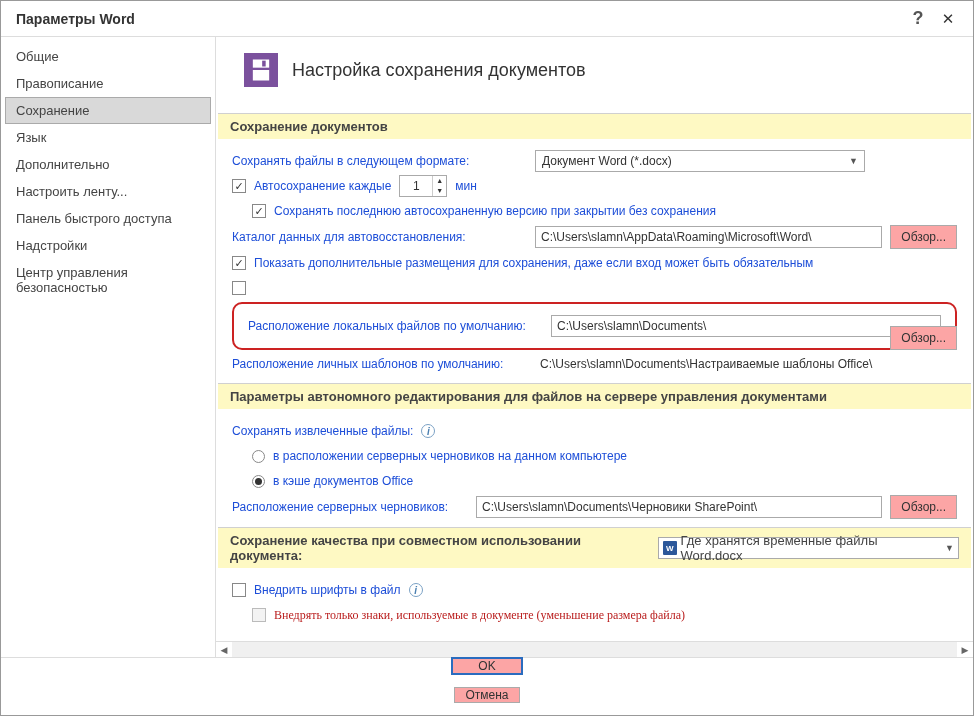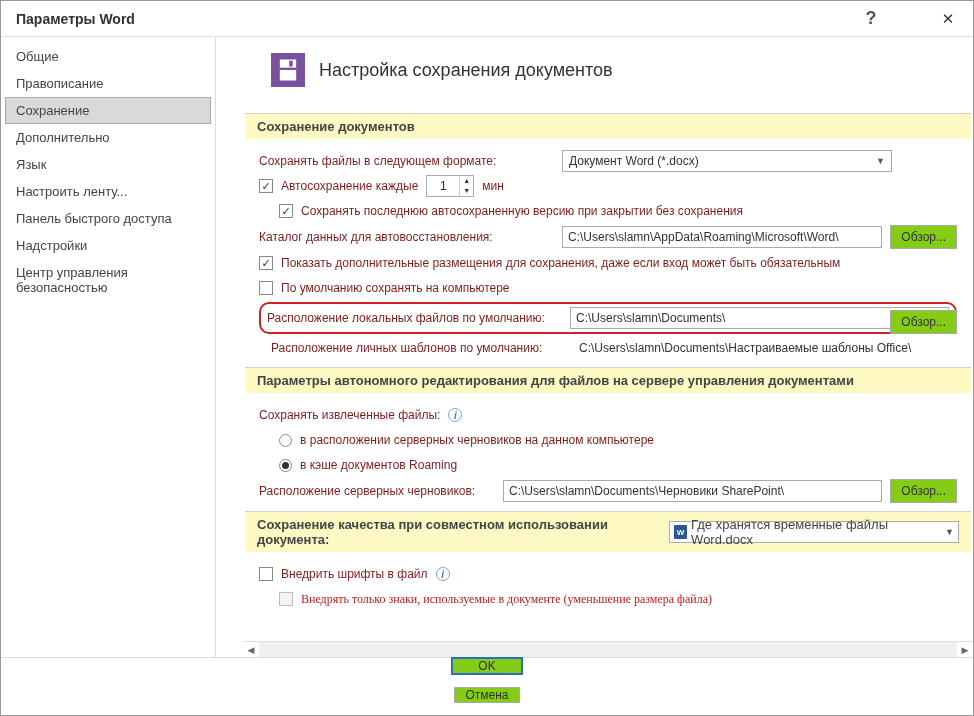--- a/index.html
+++ b/index.html
@@ -1,46 +1,46 @@
 <!DOCTYPE html>
 <html><head>
 <meta charset="utf-8">
 <style>
   * { box-sizing: border-box; margin: 0; padding: 0; }
   body { font-family: "Segoe UI", Tahoma, sans-serif; font-size: 12px; background: #fff; color: #333; }
   .window { width: 974px; height: 716px; border: 1px solid #999; position: relative; box-shadow: 0 2px 6px rgba(0,0,0,0.2); }
-  .titlebar { height: 36px; display: flex; align-items: center; padding: 0 10px; border-bottom: 1px solid #ddd; gap: 47px; }
+  .titlebar { height: 36px; display: flex; align-items: center; padding: 0 10px; border-bottom: 1px solid #ddd; }
   .titlebar .title { flex: 1; font-size: 14px; font-weight: 600; color: #333; padding-left: 5px; }
   .titlebar .help { width: 30px; text-align: center; font-size: 18px; font-weight: bold; color: #555; cursor: pointer; }
   .titlebar .close { width: 30px; text-align: center; font-size: 15px; color: #333; cursor: pointer; }
-  .body { display: flex; height: 620px; gap: 27px; }
+  .body { display: flex; height: 620px; }
   .sidebar { width: 215px; border-right: 1px solid #ddd; padding: 6px 0 0 0; }
   .sidebar .item { padding: 6px 15px; cursor: pointer; font-size: 13px; color: #444; }
   .sidebar .item.selected { background: #d9d9d9; border: 1px solid #aaa; margin: 0 4px; padding: 5px 10px; }
   .main { flex: 1; overflow: hidden; position: relative; }
   .scroll { height: 605px; overflow-y: auto; overflow-x: auto; padding: 0 0 10px 0; }
   .hdr-row { display: flex; align-items: center; gap: 14px; padding: 16px 20px 18px 28px; }
   .hdr-icon { width: 34px; height: 34px; background: #7b519d; position: relative; display:flex; align-items:center; justify-content:center; }
   .hdr-icon svg { width: 28px; height: 28px; }
   .hdr-text { font-size: 18px; color: #333; }
   .section-bar { background: #fef9c3; border-top: 1px solid #d0d0d0; border-bottom: 1px solid #fff; padding: 5px 12px 5px 12px; font-weight: 600; font-size: 13px; color: #444; margin: 8px 2px 10px 2px; }
   .section-body { padding: 0 16px 0 16px; }
   .row { display: flex; align-items: center; gap: 8px; margin: 3px 0; min-height: 22px; }
   .row.indent1 { padding-left: 20px; }
   .checkbox { width: 14px; height: 14px; border: 1px solid #888; background: #fff; display: inline-flex; align-items: center; justify-content: center; font-size: 11px; line-height: 1; color: #333; cursor: pointer; }
   .checkbox.disabled { border-color: #bbb; color: #bbb; background: #f3f3f3; cursor: default; }
   .radio { width: 13px; height: 13px; border: 1px solid #888; border-radius: 50%; background: #fff; display: inline-flex; align-items: center; justify-content: center; cursor: pointer; }
   .radio .dot { width: 7px; height: 7px; border-radius: 50%; background: #333; }
-  .label { color: #7f1d1d; }
+  .label { color: #1d4ed8; }
   .label.disabled { color: #b91c1c; font-family: Liberation Serif, serif; }
   .select { border: 1px solid #aaa; height: 22px; display: flex; align-items: center; padding: 0 6px; background: #fff; cursor: pointer; position: relative; }
   .select .caret { margin-left: auto; font-size: 9px; color: #555; }
   .textfield { border: 1px solid #aaa; height: 22px; background: #fff; padding: 0 5px; display: flex; align-items: center; font-size: 12px; color: #333; flex: 1; min-width: 80px; }
   .textfield.ro { border: none; background: transparent; }
-  .btn { border: 1px solid #aaa; background: #84cc16; height: 24px; padding: 0 10px; min-width: 64px; text-align: center; cursor: pointer; font-size: 12px; display: inline-flex; align-items: center; justify-content: center; }
+  .btn { border: 1px solid #aaa; background: #fca5a5; height: 24px; padding: 0 10px; min-width: 64px; text-align: center; cursor: pointer; font-size: 12px; display: inline-flex; align-items: center; justify-content: center; }
   .spin { width: 48px; height: 22px; border: 1px solid #aaa; display: flex; align-items: center; background: #fff; }
   .spin .val { flex: 1; text-align: center; }
   .spin .arrows { width: 14px; display: flex; flex-direction: column; border-left: 1px solid #ccc; }
   .spin .arrows span { font-size: 7px; text-align: center; line-height: 10px; cursor: pointer; }
   .info-icon { width: 14px; height: 14px; border: 1px solid #7aa0c4; border-radius: 50%; display: inline-flex; align-items: center; justify-content: center; font-size: 10px; color: #4a7fb0; font-style: italic; font-weight: bold; cursor: pointer; }
   .highlight-box { border: 2px solid #cc2222; border-radius: 10px; padding: 3px 6px; margin: 3px 0; }
   .doc-select { display: flex; align-items: center; border: 1px solid #aaa; height: 22px; padding: 0 4px; background: #fff; gap: 4px; cursor: pointer; }
   .doc-select .caret { font-size: 9px; color: #555; margin-left: 4px; }
   .word-ic { width: 14px; height: 14px; background: #2b579a; display: inline-flex; align-items: center; justify-content: center; color: #fff; font-size: 8px; font-weight: bold; border-radius: 1px; }
   .hscroll { height: 16px; border-top: 1px solid #ddd; position: absolute; bottom: 0; left: 0; right: 0; display:flex; align-items:center; }
@@ -57,22 +57,22 @@
     <div class="title">Параметры Word</div>
     <div class="help">?</div>
     <div class="close">✕</div>
   </div>
 
   <div class="body">
     <div class="sidebar">
       <div class="item">Общие</div>
       <div class="item">Правописание</div>
       <div class="item selected">Сохранение</div>
+      <div class="item">Язык</div>
       <div class="item">Дополнительно</div>
-      <div class="item">Язык</div>
       <div class="item">Настроить ленту...</div>
       <div class="item">Панель быстрого доступа</div>
       <div class="item">Надстройки</div>
       <div class="item">Центр управления безопасностью</div>
     </div>
 
     <div class="main">
       <div class="scroll">
         <div class="hdr-row">
           <div class="hdr-icon">
@@ -115,54 +115,53 @@
             <span class="label" style="width:295px;">Каталог данных для автовосстановления:</span>
             <div class="textfield">C:\Users\slamn\AppData\Roaming\Microsoft\Word\</div>
             <div class="btn">Обзор...</div>
           </div>
           <div class="row">
             <span class="checkbox">✓</span>
             <span class="label">Показать дополнительные размещения для сохранения, даже если вход может быть обязательным</span>
           </div>
           <div class="row">
             <span class="checkbox"></span>
-            <span class="label">По умолчанию сохранять на компьютере</span>
           </div>
 
           <div class="highlight-box">
-            <div class="row" style="margin:0;">
+            <div class="row" style="margin:8px;">
               <span class="label" style="width:295px;">Расположение локальных файлов по умолчанию:</span>
               <div class="textfield">C:\Users\slamn\Documents\</div>
             </div>
           </div>
           <div class="row" style="margin-top:-27px; justify-content:flex-end;">
             <div class="btn">Обзор...</div>
           </div>
 
           <div class="row">
-            <span class="label" style="width:295px;margin-left:12px;">Расположение личных шаблонов по умолчанию:</span>
+            <span class="label" style="width:295px;">Расположение личных шаблонов по умолчанию:</span>
             <div class="textfield ro">C:\Users\slamn\Documents\Настраиваемые шаблоны Office\</div>
           </div>
         </div>
 
         <div class="section-bar">Параметры автономного редактирования для файлов на сервере управления документами</div>
         <div class="section-body">
           <div class="row">
             <span class="label">Сохранять извлеченные файлы:</span>
             <span class="info-icon">i</span>
           </div>
           <div class="row indent1">
             <span class="radio"></span>
             <span class="label">в расположении серверных черновиков на данном компьютере</span>
           </div>
           <div class="row indent1">
             <span class="radio">
                 <span class="dot"></span>
               </span>
-            <span class="label">в кэше документов Roaming</span>
+            <span class="label">в кэше документов Office</span>
           </div>
           <div class="row">
             <span class="label" style="width:236px;">Расположение серверных черновиков:</span>
             <div class="textfield">C:\Users\slamn\Documents\Черновики SharePoint\</div>
             <div class="btn">Обзор...</div>
           </div>
         </div>
 
         <div class="section-bar" style="display:flex;align-items:center;gap:10px;">
           <span>Сохранение качества при совместном использовании документа:</span>

